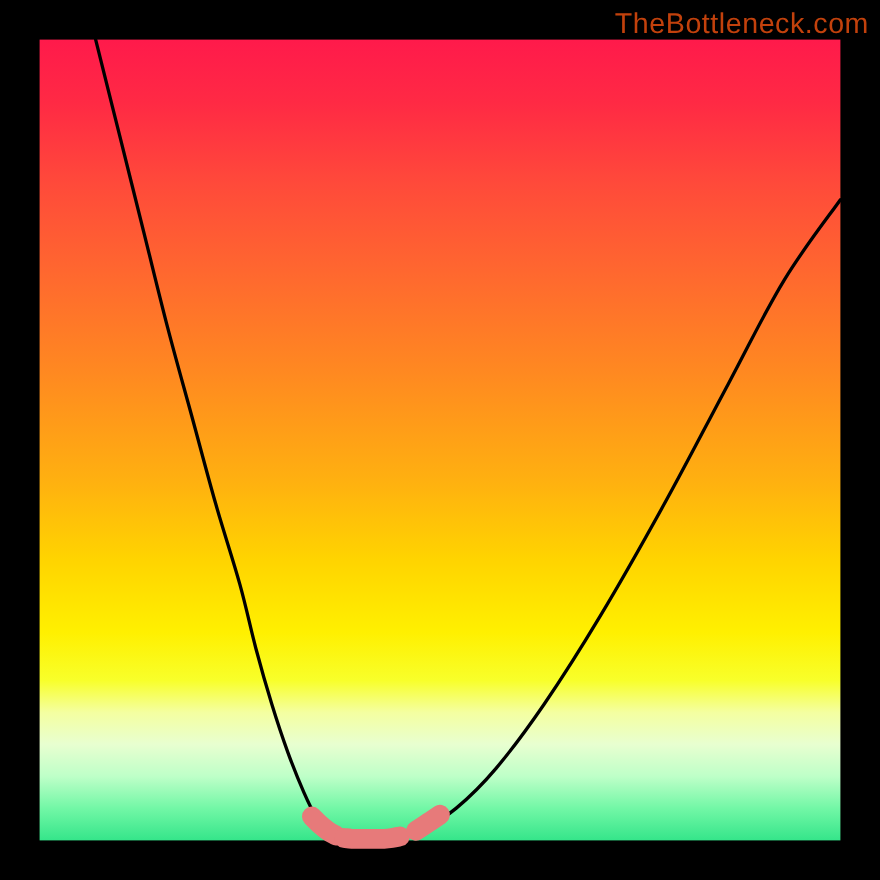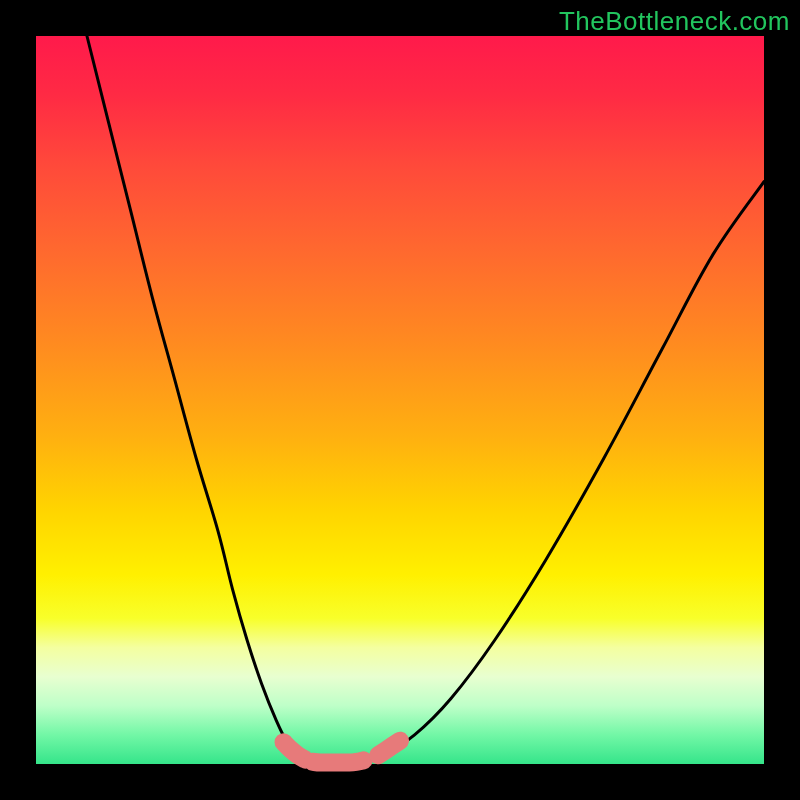--- a/index.html
+++ b/index.html
@@ -41,21 +41,21 @@
       #e8ffd0 88%,
       #beffc8 92%,
       #72f7a6 96%,
       #35e58a 100%
     );
   }
   .watermark {
     position: absolute;
     top: 6px;
     right: 10px;
-    color: #22c55e;
+    color: #c2410c;
     font-size: 26px;
     letter-spacing: 0.5px;
     font-weight: 500;
     user-select: none;
   }
   svg.curves {
     position: absolute;
     top: 0;
     left: 0;
     width: 728px;

